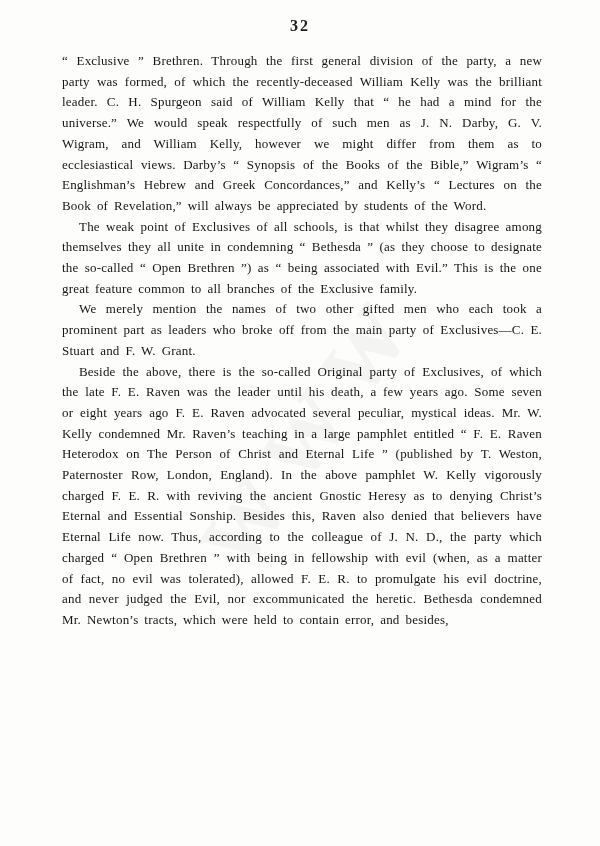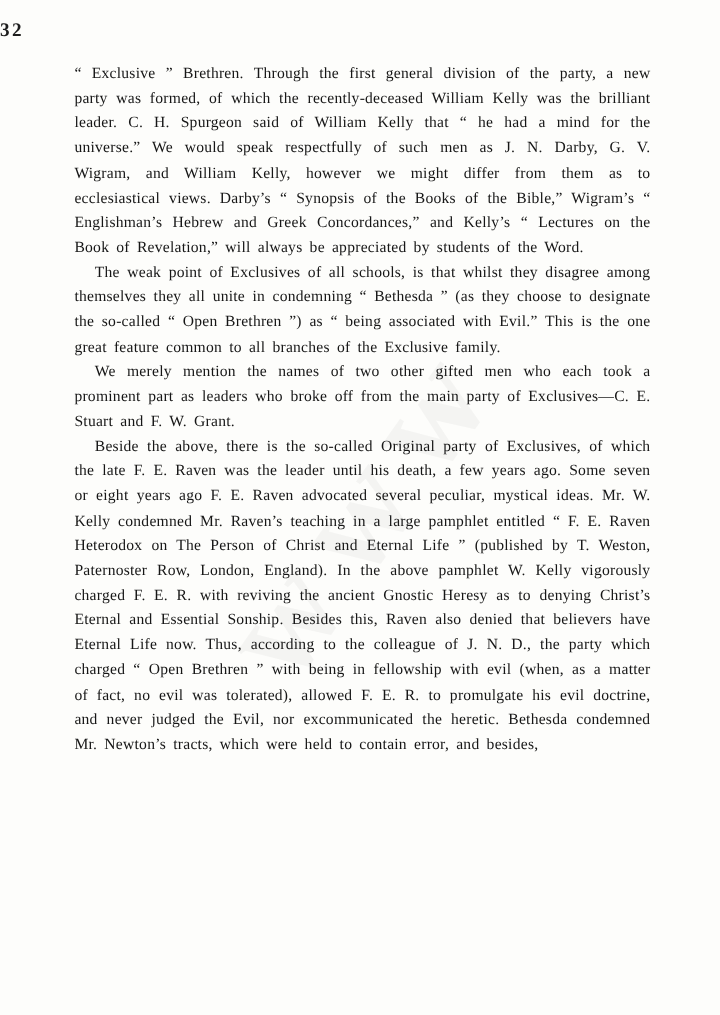--- a/index.html
+++ b/index.html
@@ -11,20 +11,21 @@
     position: relative;
     width: 600px;
     height: 846px;
     margin: 0 auto;
     background: #fdfdfb;
     overflow: hidden;
     font-family: "Liberation Serif", "DejaVu Serif", serif;
     color: #161616;
   }
   .page-number {
+    text-align: center;
     padding-top: 17px;
     font-size: 16px;
     letter-spacing: 2px;
     font-weight: bold;
     color: #1d1d1d;
   }
   .text-block {
     position: relative;
     margin: 16px 58px 0 62px;
     font-size: 13px;

